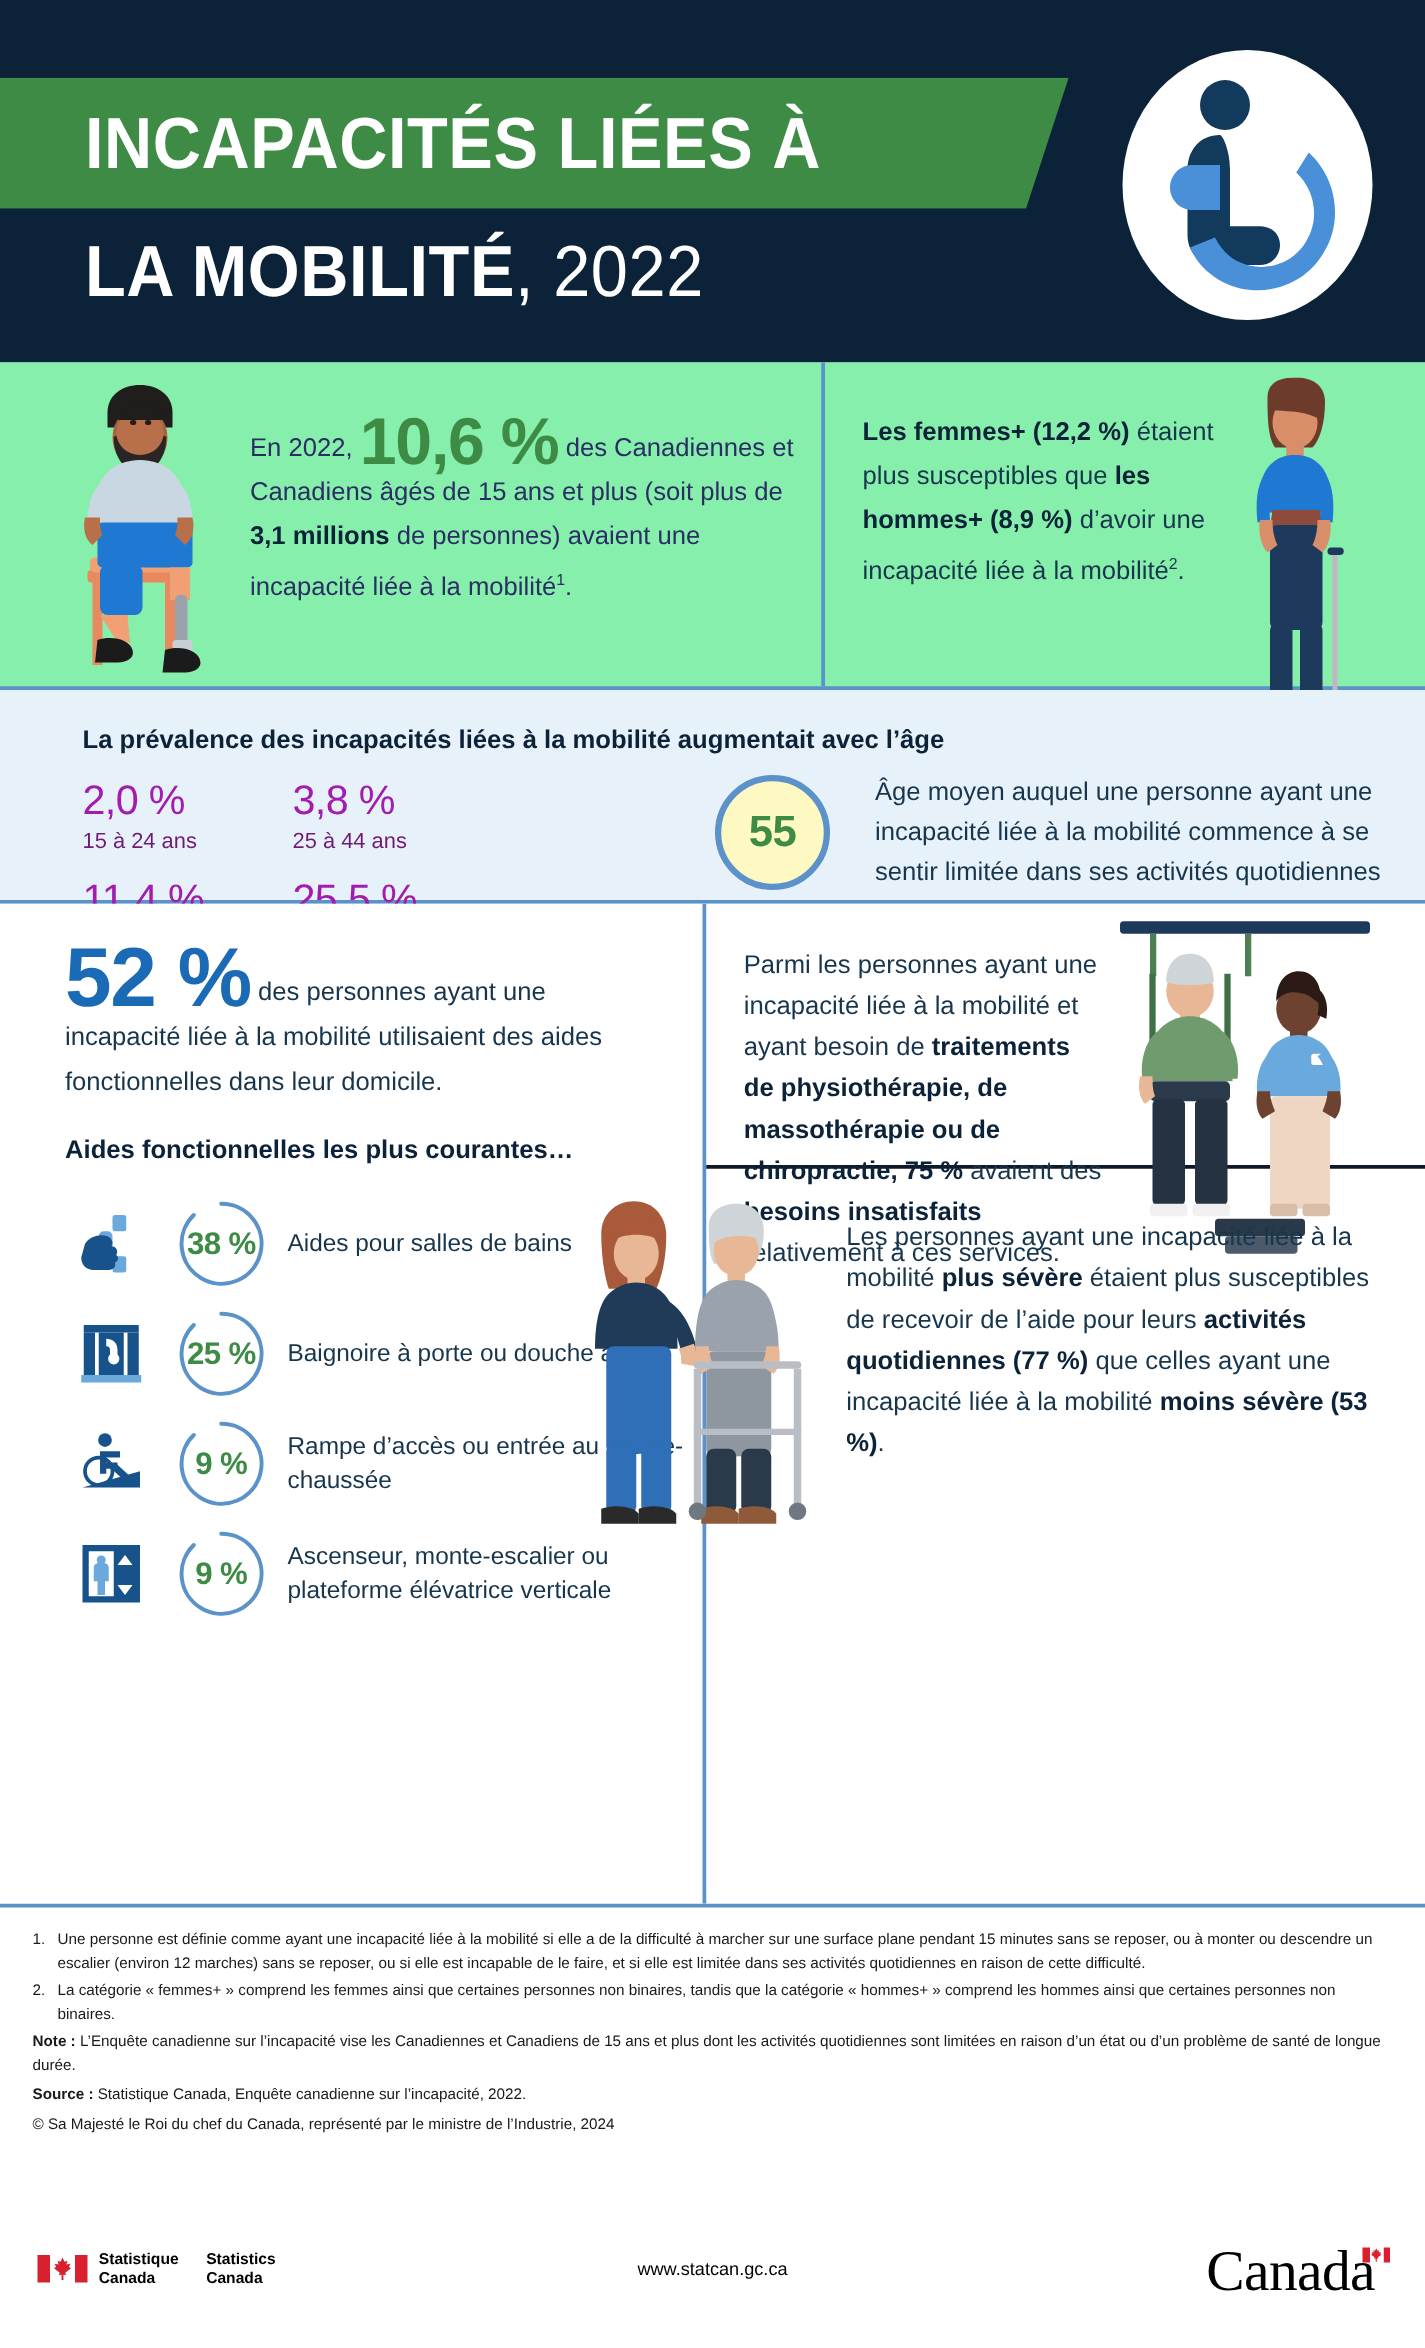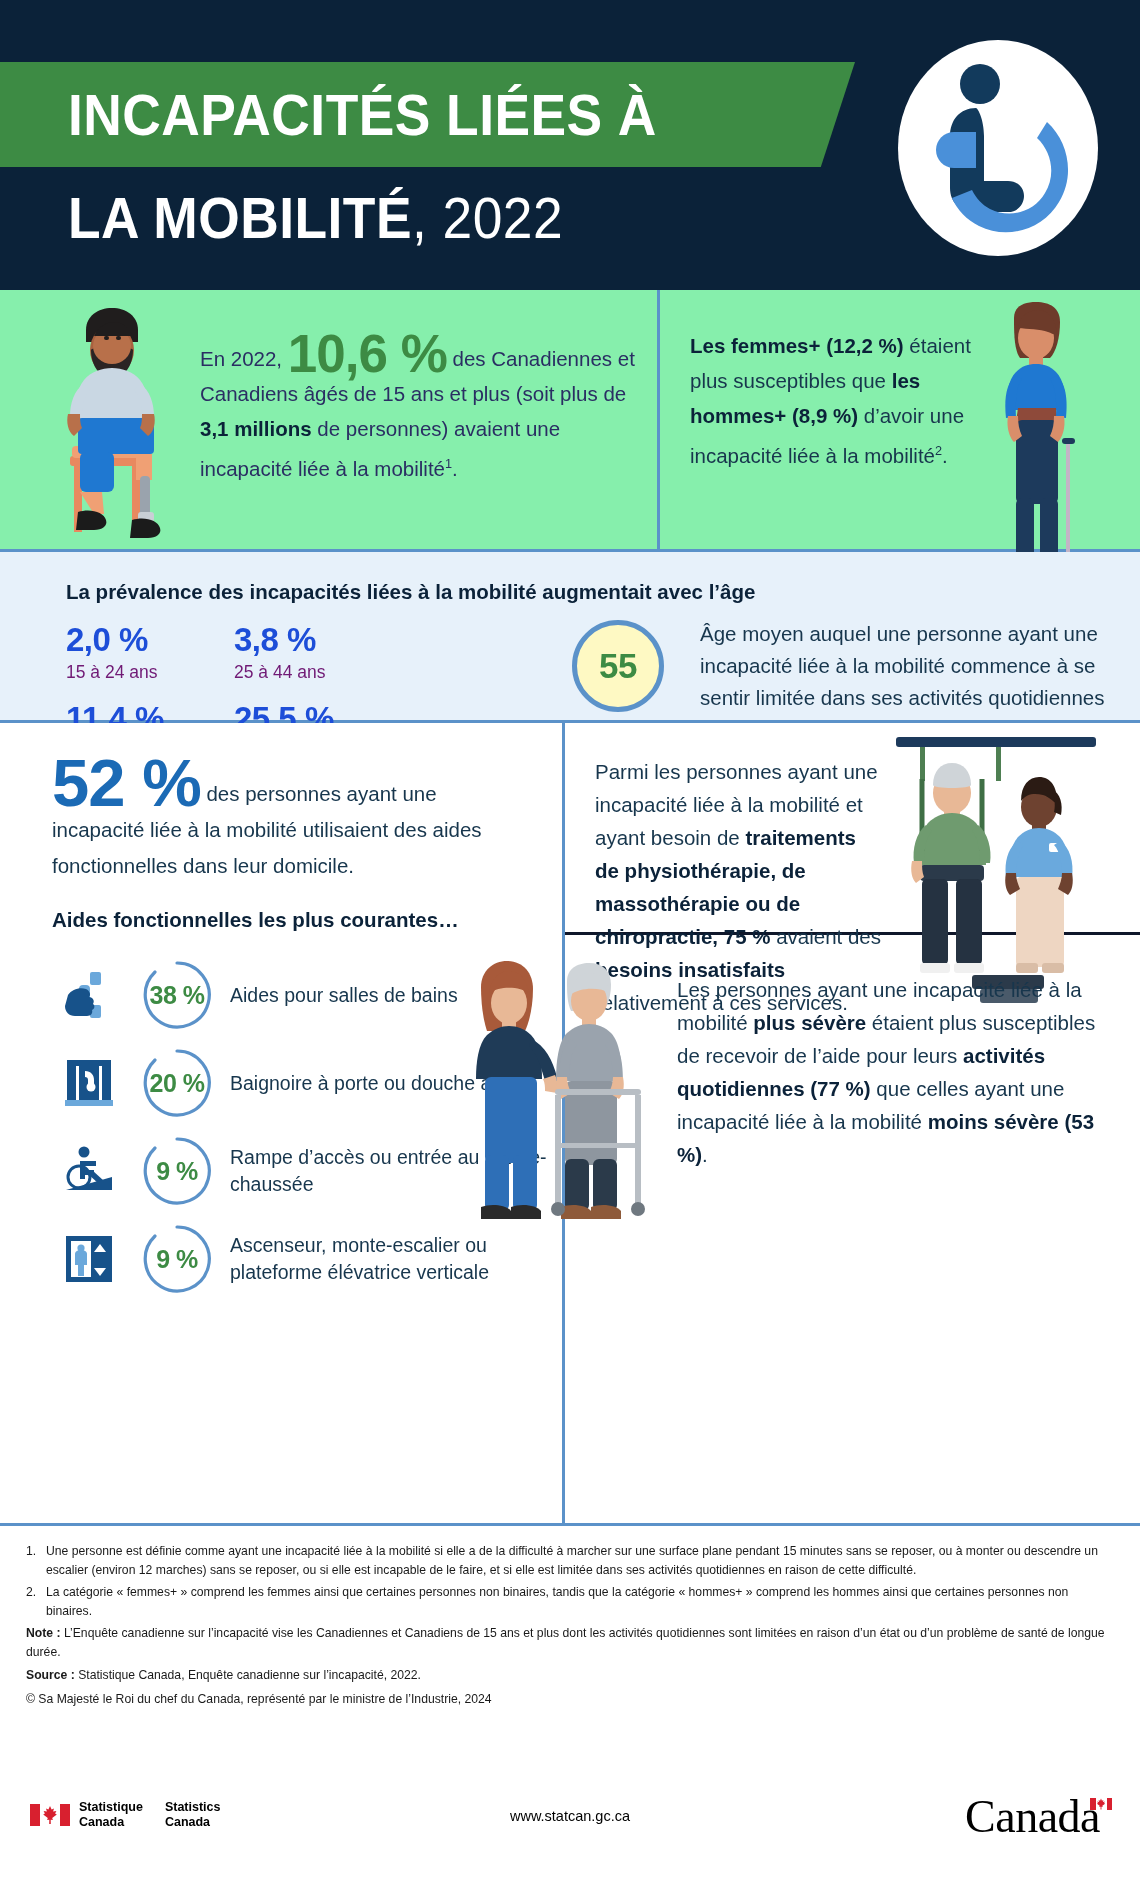--- a/index.html
+++ b/index.html
@@ -118,22 +118,22 @@
   }
   .age-grid {
     position: absolute;
     left: 66px; top: 68px;
     width: 470px;
   }
   .age-row { display: flex; }
   .age-cell { width: 168px; margin-bottom: 14px; }
   .age-val {
     font-size: 33px;
-    font-weight: bold;
-    color: #1d4ed8;
+    font-weight: normal;
+    color: #a21caf;
     line-height: 40px;
     letter-spacing: -0.5px;
   }
   .age-lbl {
     font-size: 17.5px;
     color: #701a75;
     line-height: 25px;
   }
   .circle55 {
     position: absolute;
@@ -446,21 +446,21 @@
             <rect x="17" y="10" width="20" height="34" fill="#17528a"></rect>
             <path d="M23 15 c6 0 9 4 9 9 l0 5 l-6 0 l0 -5 c0 -2 -1 -3 -3 -3z" fill="#ffffff"></path>
             <circle cx="29" cy="31" r="4.5" fill="#ffffff"></circle>
             <rect x="3" y="44" width="48" height="6" fill="#6ba8db"></rect>
           </svg>
         </div>
         <div class="aide-pct">
           <svg class="ring" viewBox="0 0 86 74">
               <path d="M43 5 a32 32 0 1 1 -22 9" fill="none" stroke="#5b92c9" stroke-width="3.2" stroke-linecap="round"></path>
             </svg>
-          <span>20 %</span>
+          <span>25 %</span>
         </div>
         <div class="aide-lbl">Baignoire à porte ou douche au sol</div>
       </div>
 
       <div class="aide-row">
         <div class="aide-icon">
           <svg width="54" height="54" viewBox="0 0 54 54">
             <circle cx="22" cy="8" r="5.5" fill="#17528a"></circle>
             <path d="M18 17 l16 0 l0 5 l-11 0 l0 4 l9 0 l0 5 l-9 0 l0 4 l-5 0z" fill="#17528a"></path>
             <path d="M30 26 l12 11 l-5 3 l-11 -10z" fill="#17528a"></path>

